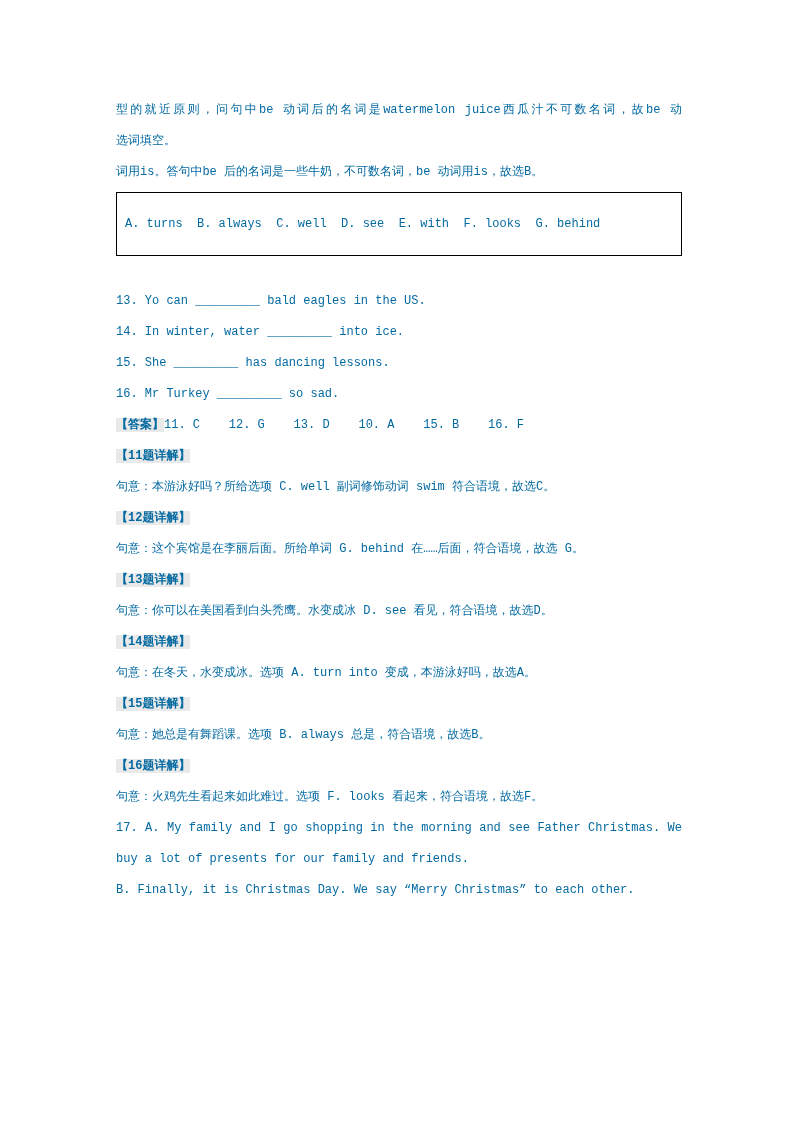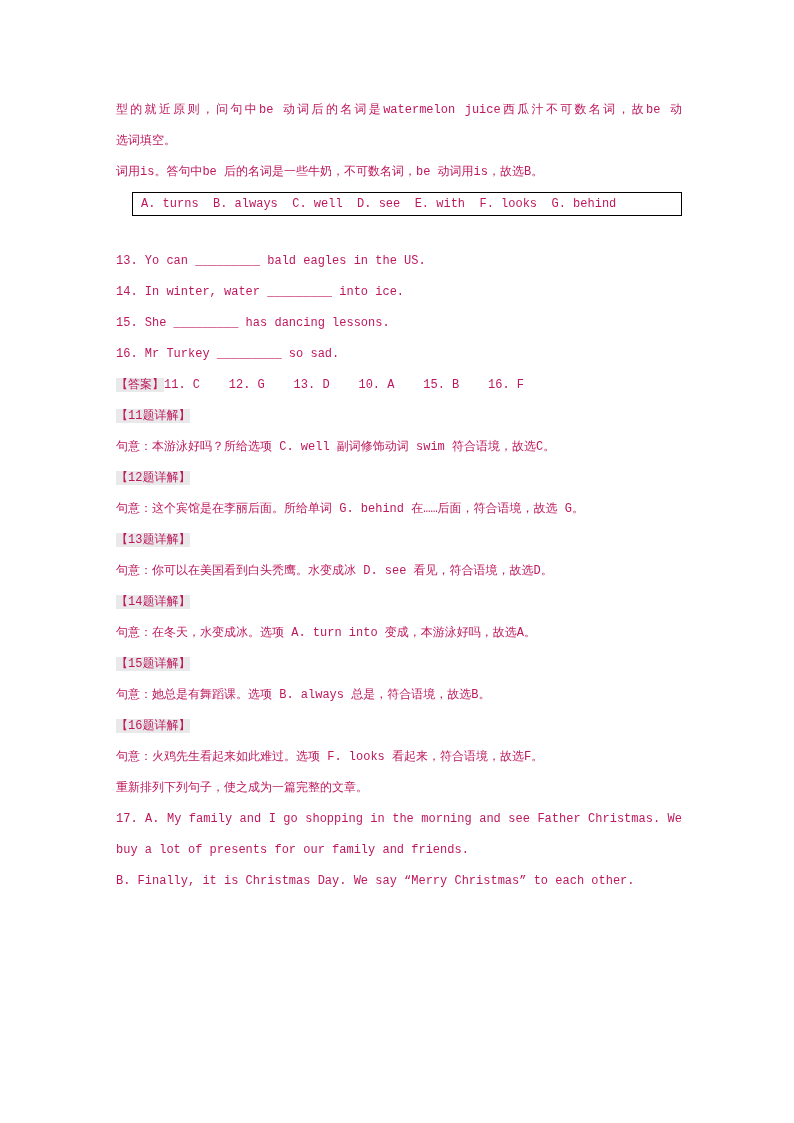--- a/index.html
+++ b/index.html
@@ -6,43 +6,43 @@
   html, body { margin: 0; padding: 0; background: #ffffff; }
   .page {
     position: relative;
     width: 794px;
     height: 1123px;
     margin: 0 auto;
     background: #ffffff;
     padding: 95px 112px 0 116px;
     font-family: "Liberation Mono", "DejaVu Sans Mono", monospace;
     font-size: 12px;
-    color: #be185d;
+    color: #0369a1;
     overflow: hidden;
     border-radius: 29px;
   }
   .line {
     margin: 0;
     line-height: 31px;
     white-space: normal;
   }
   .pre { white-space: pre-wrap; }
   .justify {
     text-align: justify;
     text-align-last: justify;
   }
   .word-bank {
     border: 1px solid #000000;
-    margin: 4px 0 30px 16px;
-    padding: 0 8px;
+    margin: 4px 0 30px 0;
+    padding: 20px 8px;
   }
   .word-bank .line { line-height: 22px; }
   .shaded {
     background: #e9e9e9;
-    font-weight: normal;
+    font-weight: bold;
   }
 </style>
 </head>
 <body>
 
 <div class="page">
 
   <p class="line justify">型的就近原则，问句中be 动词后的名词是watermelon juice西瓜汁不可数名词，故be 动</p>
   <p class="line">选词填空。</p>
 
@@ -71,19 +71,18 @@
 
   <p class="line"><span class="shaded">【14题详解】</span></p>
   <p class="line">句意：在冬天，水变成冰。选项 A. turn into 变成，本游泳好吗，故选A。</p>
 
   <p class="line"><span class="shaded">【15题详解】</span></p>
   <p class="line">句意：她总是有舞蹈课。选项 B. always 总是，符合语境，故选B。</p>
 
   <p class="line"><span class="shaded">【16题详解】</span></p>
   <p class="line">句意：火鸡先生看起来如此难过。选项 F. looks 看起来，符合语境，故选F。</p>
 
-  <p class="line">重新排列下列句子，使之成为一篇完整的文章。</p>
 
   <p class="line justify">17. A. My family and I go shopping in the morning and see Father Christmas. We</p>
   <p class="line">buy a lot of presents for our family and friends.</p>
   <p class="line">B. Finally, it is Christmas Day. We say “Merry Christmas” to each other.</p>
 
 </div>
 
 </body></html>

